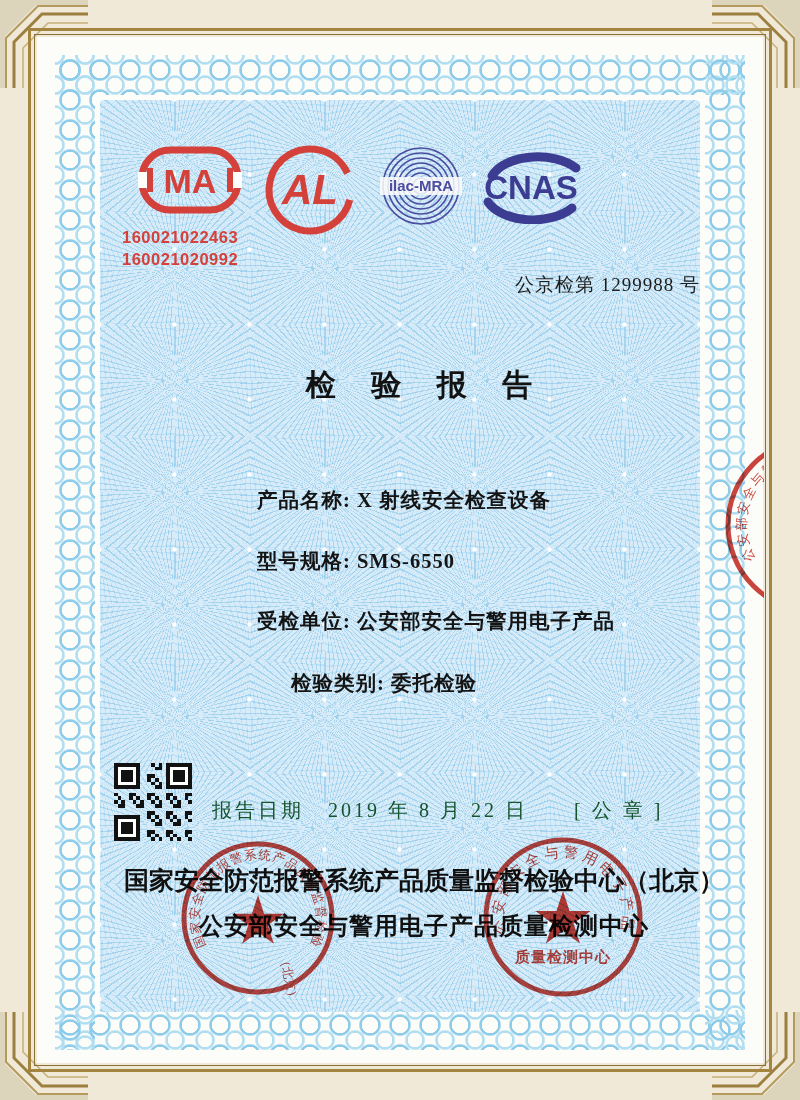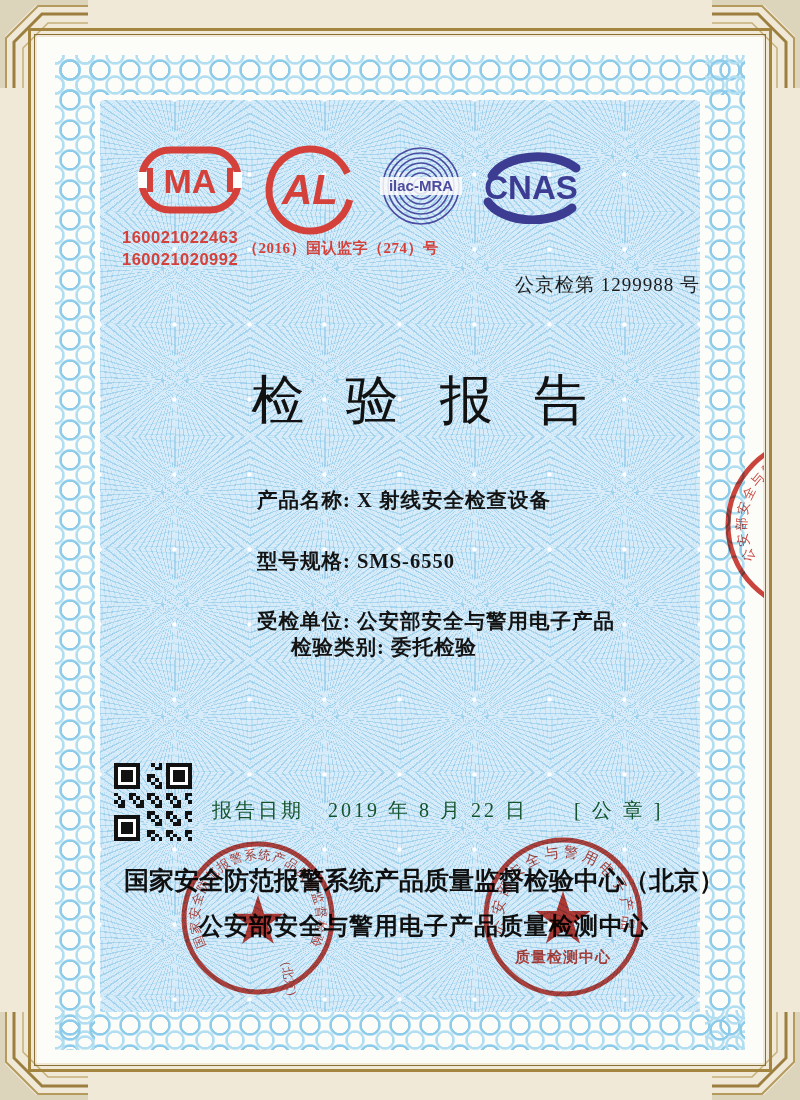--- a/index.html
+++ b/index.html
@@ -42,24 +42,24 @@
     font-weight:700;font-size:16.5px;line-height:22px;letter-spacing:.5px;text-align:center;}
   .approval{position:absolute;left:243px;top:239px;color:#d4403a;
     font-weight:700;font-size:15px;letter-spacing:.5px;}
   .cnas-side{position:absolute;left:592px;top:147px;color:#4646a0;
     font-family:"Liberation Sans","DejaVu Sans",sans-serif;
     font-size:11.5px;line-height:14.5px;font-weight:600;}
   .report-no{position:absolute;left:515px;top:272px;color:#1c1c1c;
     font-size:19px;letter-spacing:1px;}
   
   .title{position:absolute;left:100px;top:365px;width:652px;text-align:center;
-    color:#121212;font-size:53px;font-weight:400;letter-spacing:14px;}
+    color:#121212;font-size:30px;font-weight:700;letter-spacing:14px;}
   .field{position:absolute;left:257px;color:#141414;font-size:20.5px;
     font-weight:700;letter-spacing:1px;white-space:nowrap;}
-  .f0{top:486px;text-align:center;} .f1{top:547px;} .f2{top:607px;} .f3{top:633px;padding-left:34px;}
+  .f0{top:486px;text-align:center;} .f1{top:547px;} .f2{top:607px;} .f3{top:669px;padding-left:34px;}
   
   .qr{position:absolute;left:114px;top:763px;width:78px;height:78px;}
   .date-row{position:absolute;left:212px;top:797px;color:#14532d;font-size:20px;
     letter-spacing:3px;white-space:nowrap;}
   .date-row .v{margin-left:16px;}
   .date-row .s{margin-left:38px;}
   
   .issuer{position:absolute;left:90px;width:668px;text-align:center;color:#101010;
     font-weight:600;white-space:nowrap;}
   .i1{top:864px;font-size:25px;}
@@ -143,21 +143,20 @@
     <path d="M10,52 A48,28 0 0 0 94,58" stroke="#3c3c92" stroke-width="9" fill="none" stroke-linecap="round"></path>
     <text x="53" y="49" text-anchor="middle" font-size="33" font-weight="bold" fill="#3c3c92" font-family="Liberation Sans, DejaVu Sans, sans-serif">CNAS</text>
   </svg>
 
 
   <div class="cma-nums">
     <div>160021022463</div>
     <div>160021020992</div>
   </div>
 
-  <div class="approval">（2016）国认监字（274）号</div>
 
   <div class="report-no">公京检第 1299988 号</div>
 
   <div class="title">检 验 报 告</div>
 
   <div class="field f0">
     <span>产品名称:</span>
     <span>X 射线安全检查设备</span>
   </div>
   <div class="field f1">

